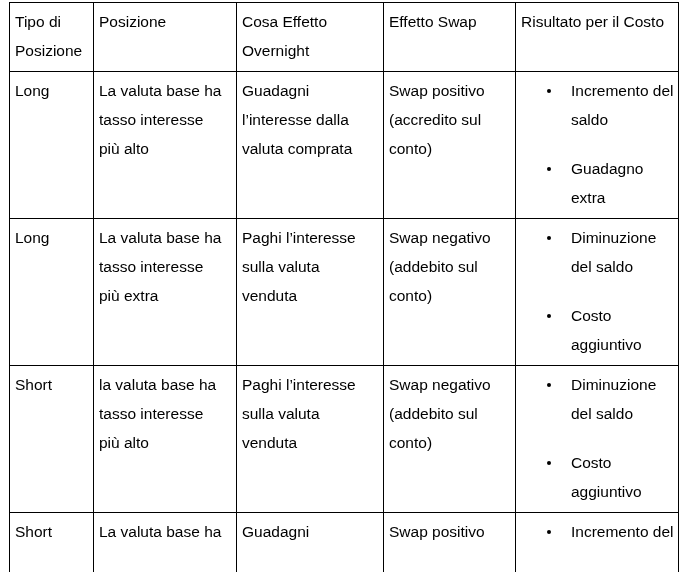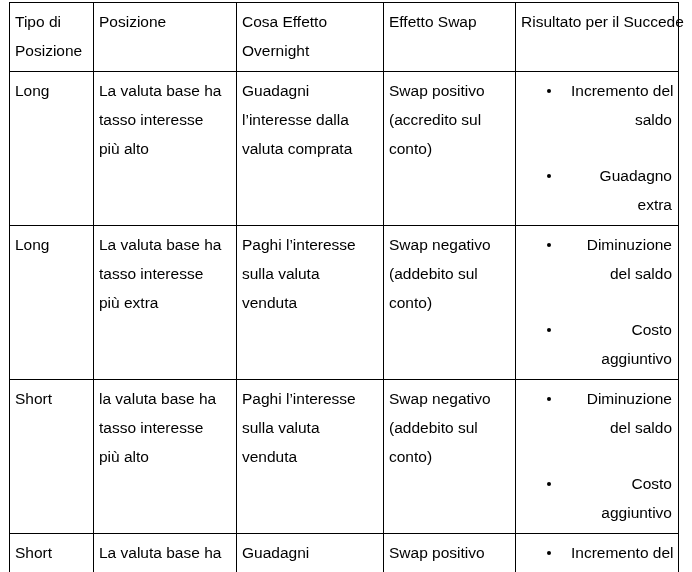--- a/index.html
+++ b/index.html
@@ -61,34 +61,33 @@
     margin: 0;
     padding: 0;
     list-style: none;
   }
   ul.bullets li {
     position: relative;
     padding-left: 50px;
     margin: 0 0 0 0;
   }
   ul.bullets li + li {
-    margin-top: 27px;
+    margin-top: 20px;
   }
   ul.bullets li .dot {
     position: absolute;
     left: 26px;
     top: 13px;
     width: 4px;
     height: 4px;
     background: #000000;
     border-radius: 50%;
   }
   ul.bullets li .btext {
     display: block;
-    text-align: right;
   }
   ul.bullets li .btext span {
     display: block;
     white-space: nowrap;
   }
 </style>
 </head>
 <body>
 
 <div class="page">
@@ -119,21 +118,21 @@
               <span>Overnight</span>
             </span>
         </td>
         <td>
           <span class="cell-lines">
               <span>Effetto Swap</span>
             </span>
         </td>
         <td>
           <span class="cell-lines">
-              <span>Risultato per il Succede</span>
+              <span>Risultato per il Costo</span>
             </span>
         </td>
       </tr>
 
       <tr class="body-row">
         <td>
           <span class="cell-lines">
               <span>Long</span>
             </span>
         </td>

